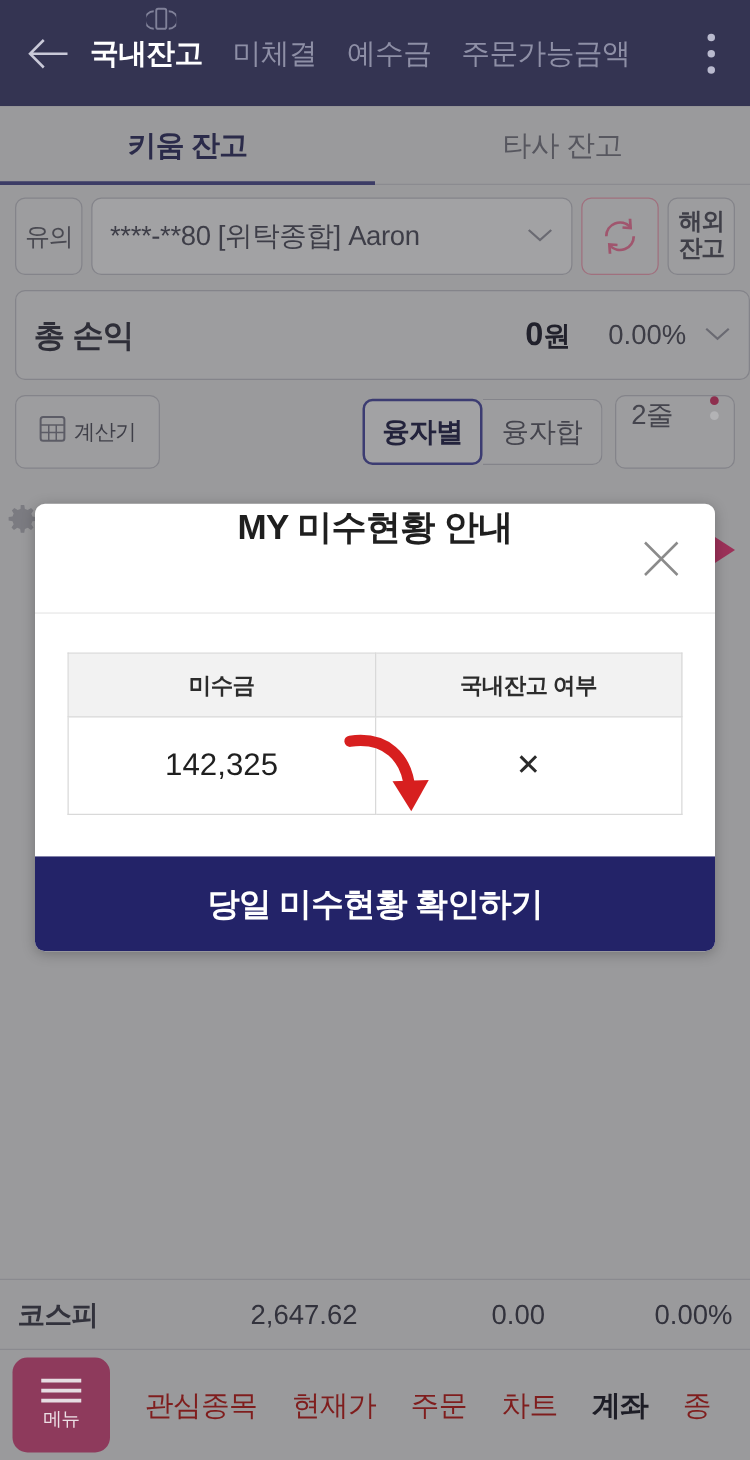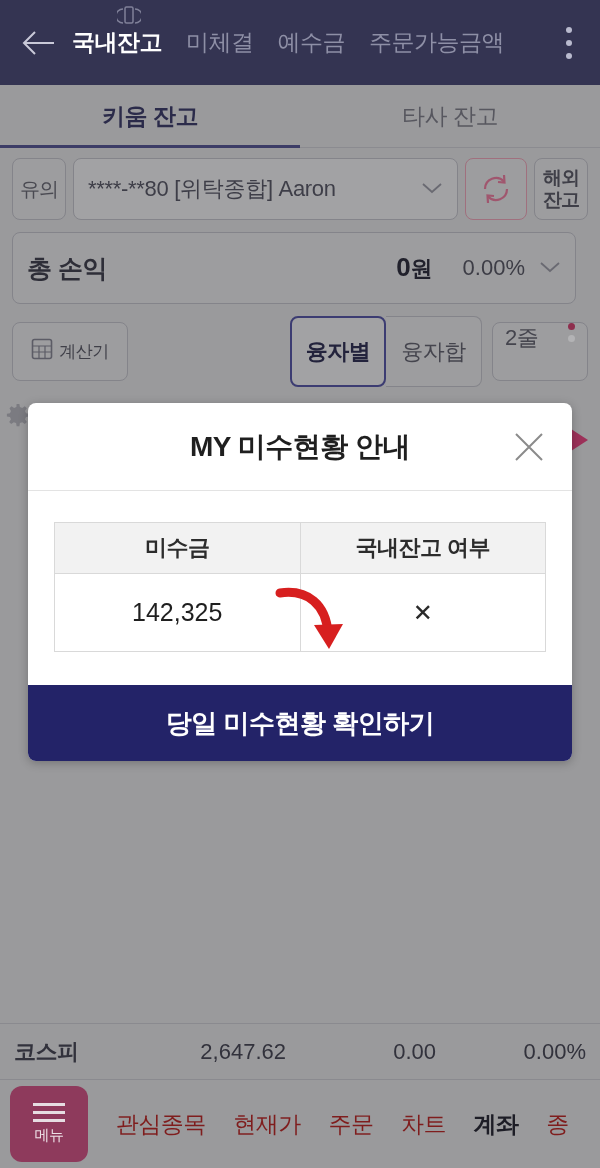--- a/index.html
+++ b/index.html
@@ -159,21 +159,21 @@
     font-size: 19px;
     line-height: 22px;
     text-align: center;
     letter-spacing: -1px;
     display: flex; flex-direction: column;
     align-items: center; justify-content: center; font-weight: bold;
   }
 
   
   .pnl-box {
-    margin: 6px 24px 0 12px;
+    margin: 6px 0 0 12px;
     height: 72px;
     border: 1px solid #84848a;
     border-radius: 8px;
     background: #9d9d9f;
     display: flex; align-items: center;
     padding: 0 14px;
   }
   .pnl-label {
     font-size: 25px; font-weight: bold;
     color: #2e2e38;
@@ -208,21 +208,21 @@
     gap: 6px;
     color: #3f3f48;
     font-size: 17px;
     letter-spacing: -0.5px;
   }
   .seg {
     margin-left: auto;
     display: flex;
   }
   .seg-btn {
-    height: 71px;
+    height: 53px;
     min-width: 96px;
     border: 1px solid #84848a;
     background: #9d9d9f;
     display: flex; align-items: center; justify-content: center;
     font-size: 22px;
     color: #45454e;
     letter-spacing: -0.5px;
   }
   .seg-btn:first-child { border-radius: 8px 0 0 8px; }
   .seg-btn:last-child  { border-radius: 0 8px 8px 0; border-left: none; }
@@ -321,21 +321,21 @@
     left: 28px; top: 403px;
     width: 544px;
     border-radius: 8px;
     overflow: hidden;
     background: #ffffff;
     box-shadow: 0 2px 10px rgba(0,0,0,.25);
   }
   .modal-head {
     position: relative;
     height: 88px;
-    display: flex; align-items: center; justify-content: center;
+    display: flex; align-items: flex-start; justify-content: center;
     border-bottom: 1px solid #e3e3e3;
   }
   .modal-title {
     font-size: 28px; font-weight: bold;
     color: #1f1f1f;
     letter-spacing: -0.5px;
   }
   .modal-close {
     position: absolute;
     right: 22px; top: 50%;
@@ -351,21 +351,21 @@
   .tbl {
     width: 100%;
     border-collapse: collapse;
     border: 1px solid #d9d9d9;
     table-layout: fixed;
   }
   .tbl th {
     background: #f2f2f2;
     border: 1px solid #d9d9d9;
     height: 51px;
-    font-size: 22px;
+    font-size: 18px;
     font-weight: bold;
     color: #2c2c2c;
     letter-spacing: -0.5px;
   }
   .tbl td {
     border: 1px solid #d9d9d9;
     height: 78px;
     text-align: center;
     font-size: 25px;
     color: #1f1f1f;

